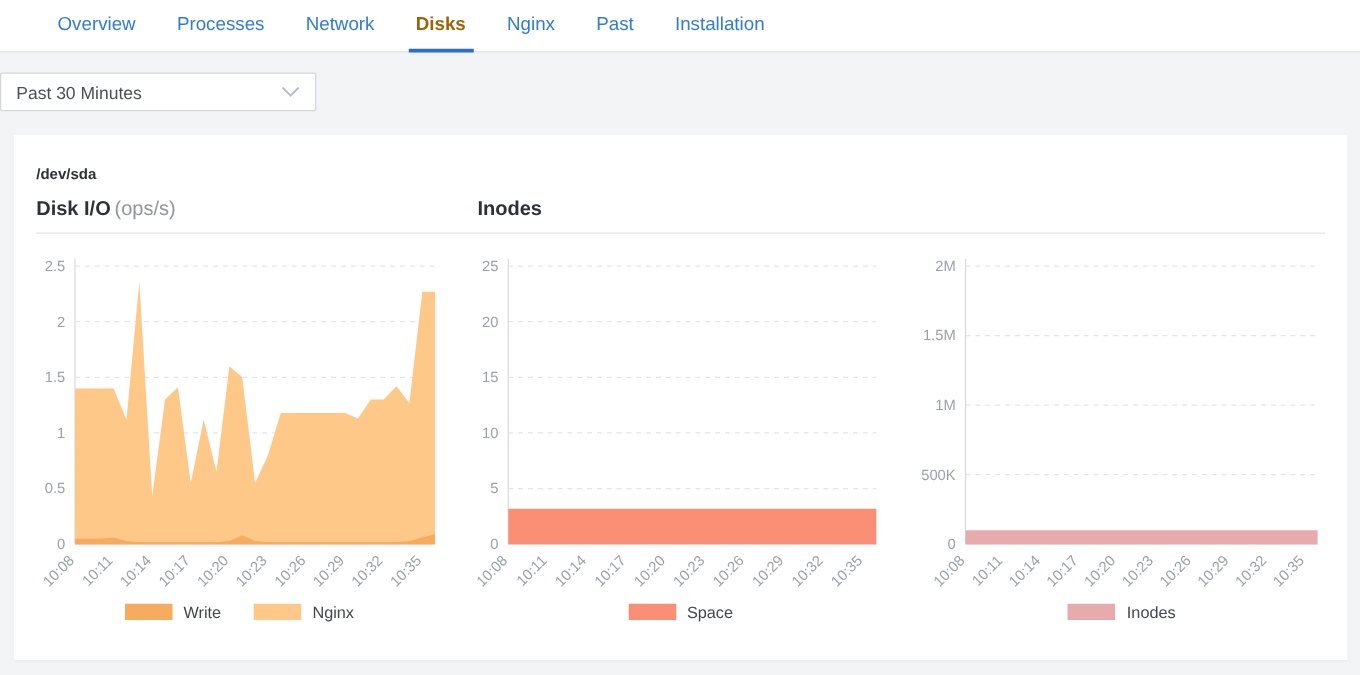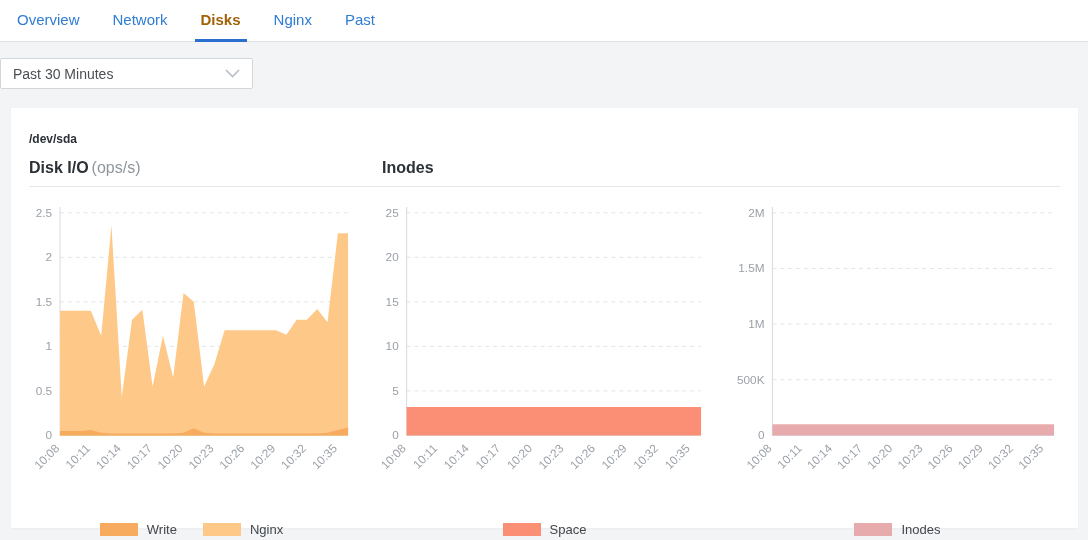--- a/index.html
+++ b/index.html
@@ -8,21 +8,21 @@
     width:1088px; height:540px; overflow:hidden;
     background:#f3f4f6;
     font-family:"Liberation Sans", sans-serif;
     color:#2b3137;
   }
   
   .tabbar {
     background:#ffffff;
     border-bottom:1px solid #dde1e5;
     display:flex; align-items:stretch;
-    height:42px; padding-left:11px;
+    height:42px; padding-left:40px;
   }
   .tab {
     display:flex; align-items:center;
     padding:0 6px; margin-right:21px;
     font-size:15px; color:#2f7cd3;
     border-bottom:3px solid transparent;
     margin-bottom:-1px;
     cursor:pointer; white-space:nowrap;
   }
   .tab.active {
@@ -51,32 +51,34 @@
   }
   .chart-title { font-size:16px; font-weight:bold; color:#2b3137; }
   .chart-title .unit { font-weight:normal; color:#8f959b; margin-left:3px; }
   .charts { display:grid; grid-template-columns:1fr 1fr 1fr; gap:28px; margin-top:14px; }
   .chart svg { display:block; width:100%; height:auto; }
   svg text { font-family:"Liberation Sans", sans-serif; }
   .legend {
     display:flex; justify-content:center; align-items:center; gap:26px;
     margin-top:0; font-size:13px; color:#42474c;
   }
-  .legend-item { display:flex; align-items:center;margin-top:40px; }
+  .legend-item { display:flex; align-items:center; }
   .legend-item .sw { width:38px; height:13px; display:inline-block; margin-right:9px; }
 </style>
 </head>
 <body>
 
 <div class="tabbar">
   <div class="tab">Overview</div>
+  <div class="tab">Processes</div>
   <div class="tab">Network</div>
   <div class="tab active">Disks</div>
   <div class="tab">Nginx</div>
   <div class="tab">Past</div>
+  <div class="tab">Installation</div>
 </div>
 
 <div class="controls">
   <div class="select">
     <span>Past 30 Minutes</span>
     <svg width="15" height="9" viewBox="0 0 15 9">
       <path d="M1 1l6.5 6.5L14 1" fill="none" stroke="#b8bec5" stroke-width="1.6"></path>
     </svg>
   </div>
 </div>

